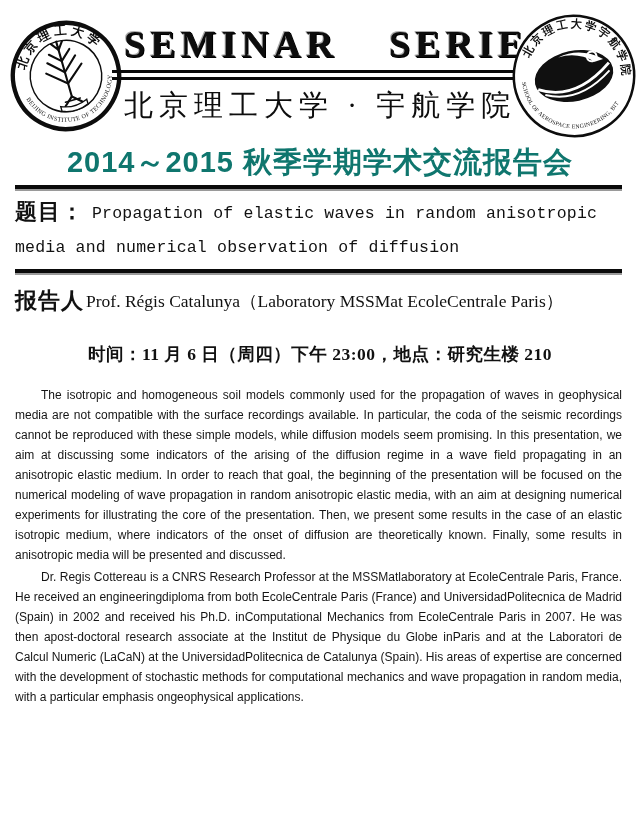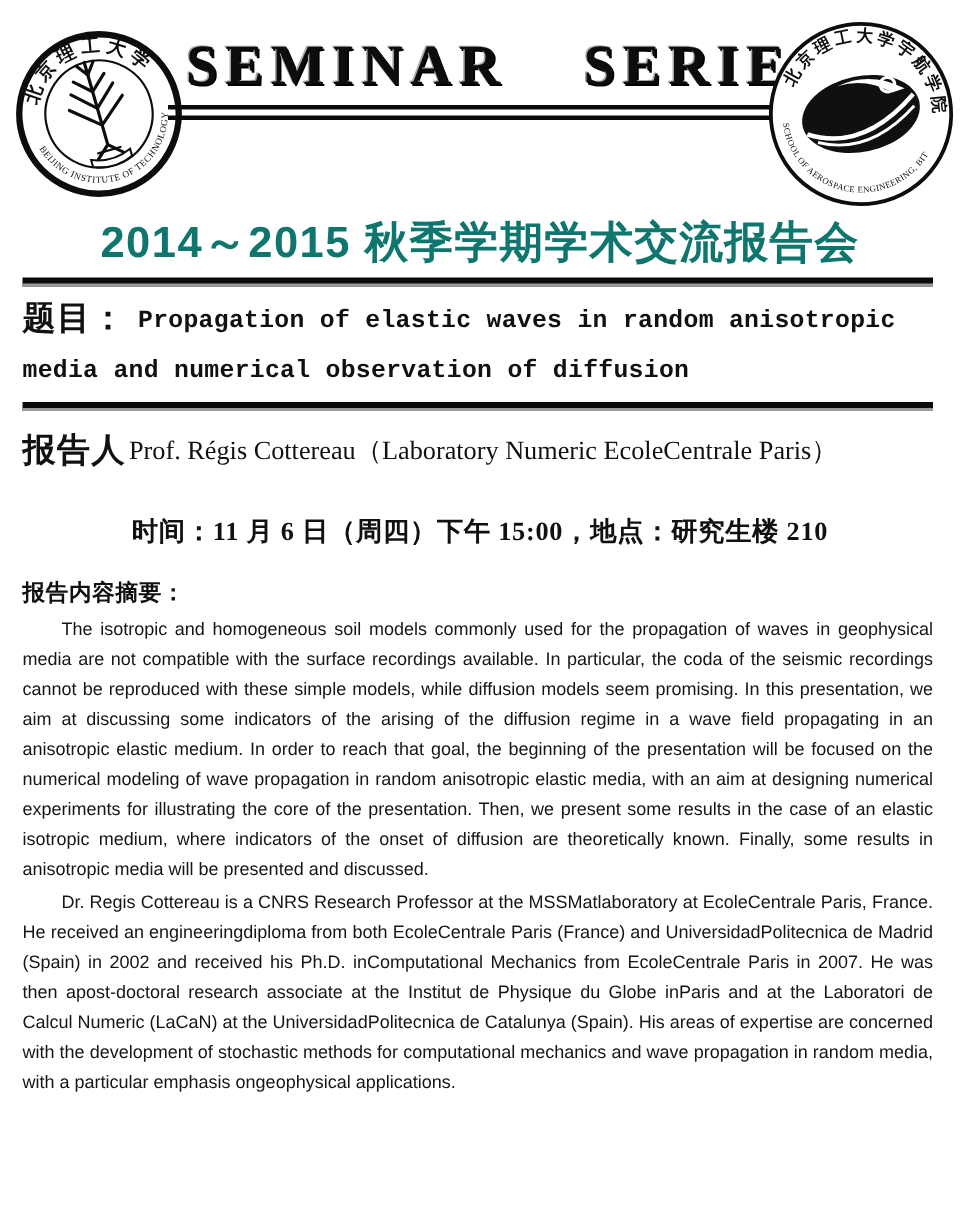--- a/index.html
+++ b/index.html
@@ -28,21 +28,21 @@
 
   
   .thick-rule{margin:5px 18px 0 15px;height:4px;background:#0a0a0a;
         border-bottom:2px solid #9a9a9a;}
 
   
   .title-block{margin:4px 18px 0 15px;line-height:33px;}
   .cn-label{font-family:"Liberation Sans", sans-serif;font-weight:bold;font-size:22px;
         letter-spacing:1px;margin-right:8px;vertical-align:-1px;}
   .title-text{font-family:"Liberation Mono", monospace;font-size:16.5px;
-        letter-spacing:0.2px;font-weight:bold;}
+        letter-spacing:0.2px;}
   .speaker-row{margin:11px 18px 0 15px;line-height:30px;white-space:nowrap;}
   .speaker-label{margin-right:2px;}
   .speaker-text{font-family:"Liberation Serif", serif;font-size:17.5px;}
   .time-row{margin-top:24px;text-align:center;
         font-family:"Liberation Serif", serif;font-weight:bold;font-size:17.5px;
         letter-spacing:0.5px;line-height:26px;}
 
   
   .content{margin:18px 18px 0 15px;}
   .sec-heading{font-family:"Liberation Sans", sans-serif;font-weight:bold;
@@ -86,20 +86,21 @@
           <path d="M50,84 L66,84" stroke-width="1.6"></path>
         </g>
         <path d="M44,87 Q58,93 72,87 L72,92 Q58,98 44,92 Z" fill="#fff" stroke="#0d0d0d" stroke-width="1.4"></path>
       </svg>
     </div>
 
     <div class="seminar-title">SEMINAR SERIES</div>
 
     <div class="double-rule"></div>
 
+    <div class="school-line">北京理工大学 · 宇航学院</div>
 
     <div class="logo-wrap logo-right">
       <svg width="128" height="128" viewBox="0 0 132 132">
         <circle cx="66" cy="66" r="62" fill="#fff" stroke="#0d0d0d" stroke-width="2.6"></circle>
         <defs>
           <path id="rt" d="M 16,66 A 50,50 0 0 1 116,66"></path>
           <path id="rb" d="M 12,66 A 54,54 0 0 0 120,66"></path>
         </defs>
         <text class="arc-cn" font-size="11.5" letter-spacing="2.5" fill="#0d0d0d">
           <textPath href="#rt" startOffset="50%" text-anchor="middle">北京理工大学宇航学院</textPath>
@@ -122,25 +123,24 @@
 
   <div class="thick-rule"></div>
 
   <div class="title-block">
     <span class="cn-label">题目：</span><span class="title-text">Propagation of elastic waves in random anisotropic media and numerical observation of diffusion</span>
   </div>
 
   <div class="thick-rule"></div>
 
   <div class="speaker-row">
-    <span class="cn-label speaker-label">报告人</span><span class="speaker-text">Prof. Régis Cottereau（Laboratory Numeric EcoleCentrale Paris）</span>
+    <span class="cn-label speaker-label">报告人</span><span class="speaker-text">Prof. Régis Catalunya（Laboratory MSSMat EcoleCentrale Paris）</span>
   </div>
 
-  <div class="time-row">时间：11 月 6 日（周四）下午 15:00，地点：研究生楼 210</div>
+  <div class="time-row">时间：11 月 6 日（周四）下午 23:00，地点：研究生楼 210</div>
 
   <div class="content">
-    <div class="sec-heading">报告内容摘要：</div>
     <p class="body-para">The isotropic and homogeneous soil models commonly used for the propagation of waves in geophysical media are not compatible with the surface recordings available. In particular, the coda of the seismic recordings cannot be reproduced with these simple models, while diffusion models seem promising. In this presentation, we aim at discussing some indicators of the arising of the diffusion regime in a wave field propagating in an anisotropic elastic medium. In order to reach that goal, the beginning of the presentation will be focused on the numerical modeling of wave propagation in random anisotropic elastic media, with an aim at designing numerical experiments for illustrating the core of the presentation. Then, we present some results in the case of an elastic isotropic medium, where indicators of the onset of diffusion are theoretically known. Finally, some results in anisotropic media will be presented and discussed.</p>
 
     <p class="body-para">Dr. Regis Cottereau is a CNRS Research Professor at the MSSMatlaboratory at EcoleCentrale Paris, France. He received an engineeringdiploma from both EcoleCentrale Paris (France) and UniversidadPolitecnica de Madrid (Spain) in 2002 and received his Ph.D. inComputational Mechanics from EcoleCentrale Paris in 2007. He was then apost-doctoral research associate at the Institut de Physique du Globe inParis and at the Laboratori de Calcul Numeric (LaCaN) at the UniversidadPolitecnica de Catalunya (Spain). His areas of expertise are concerned with the development of stochastic methods for computational mechanics and wave propagation in random media, with a particular emphasis ongeophysical applications.</p>
   </div>
 
 </div>
 
 </body></html>

